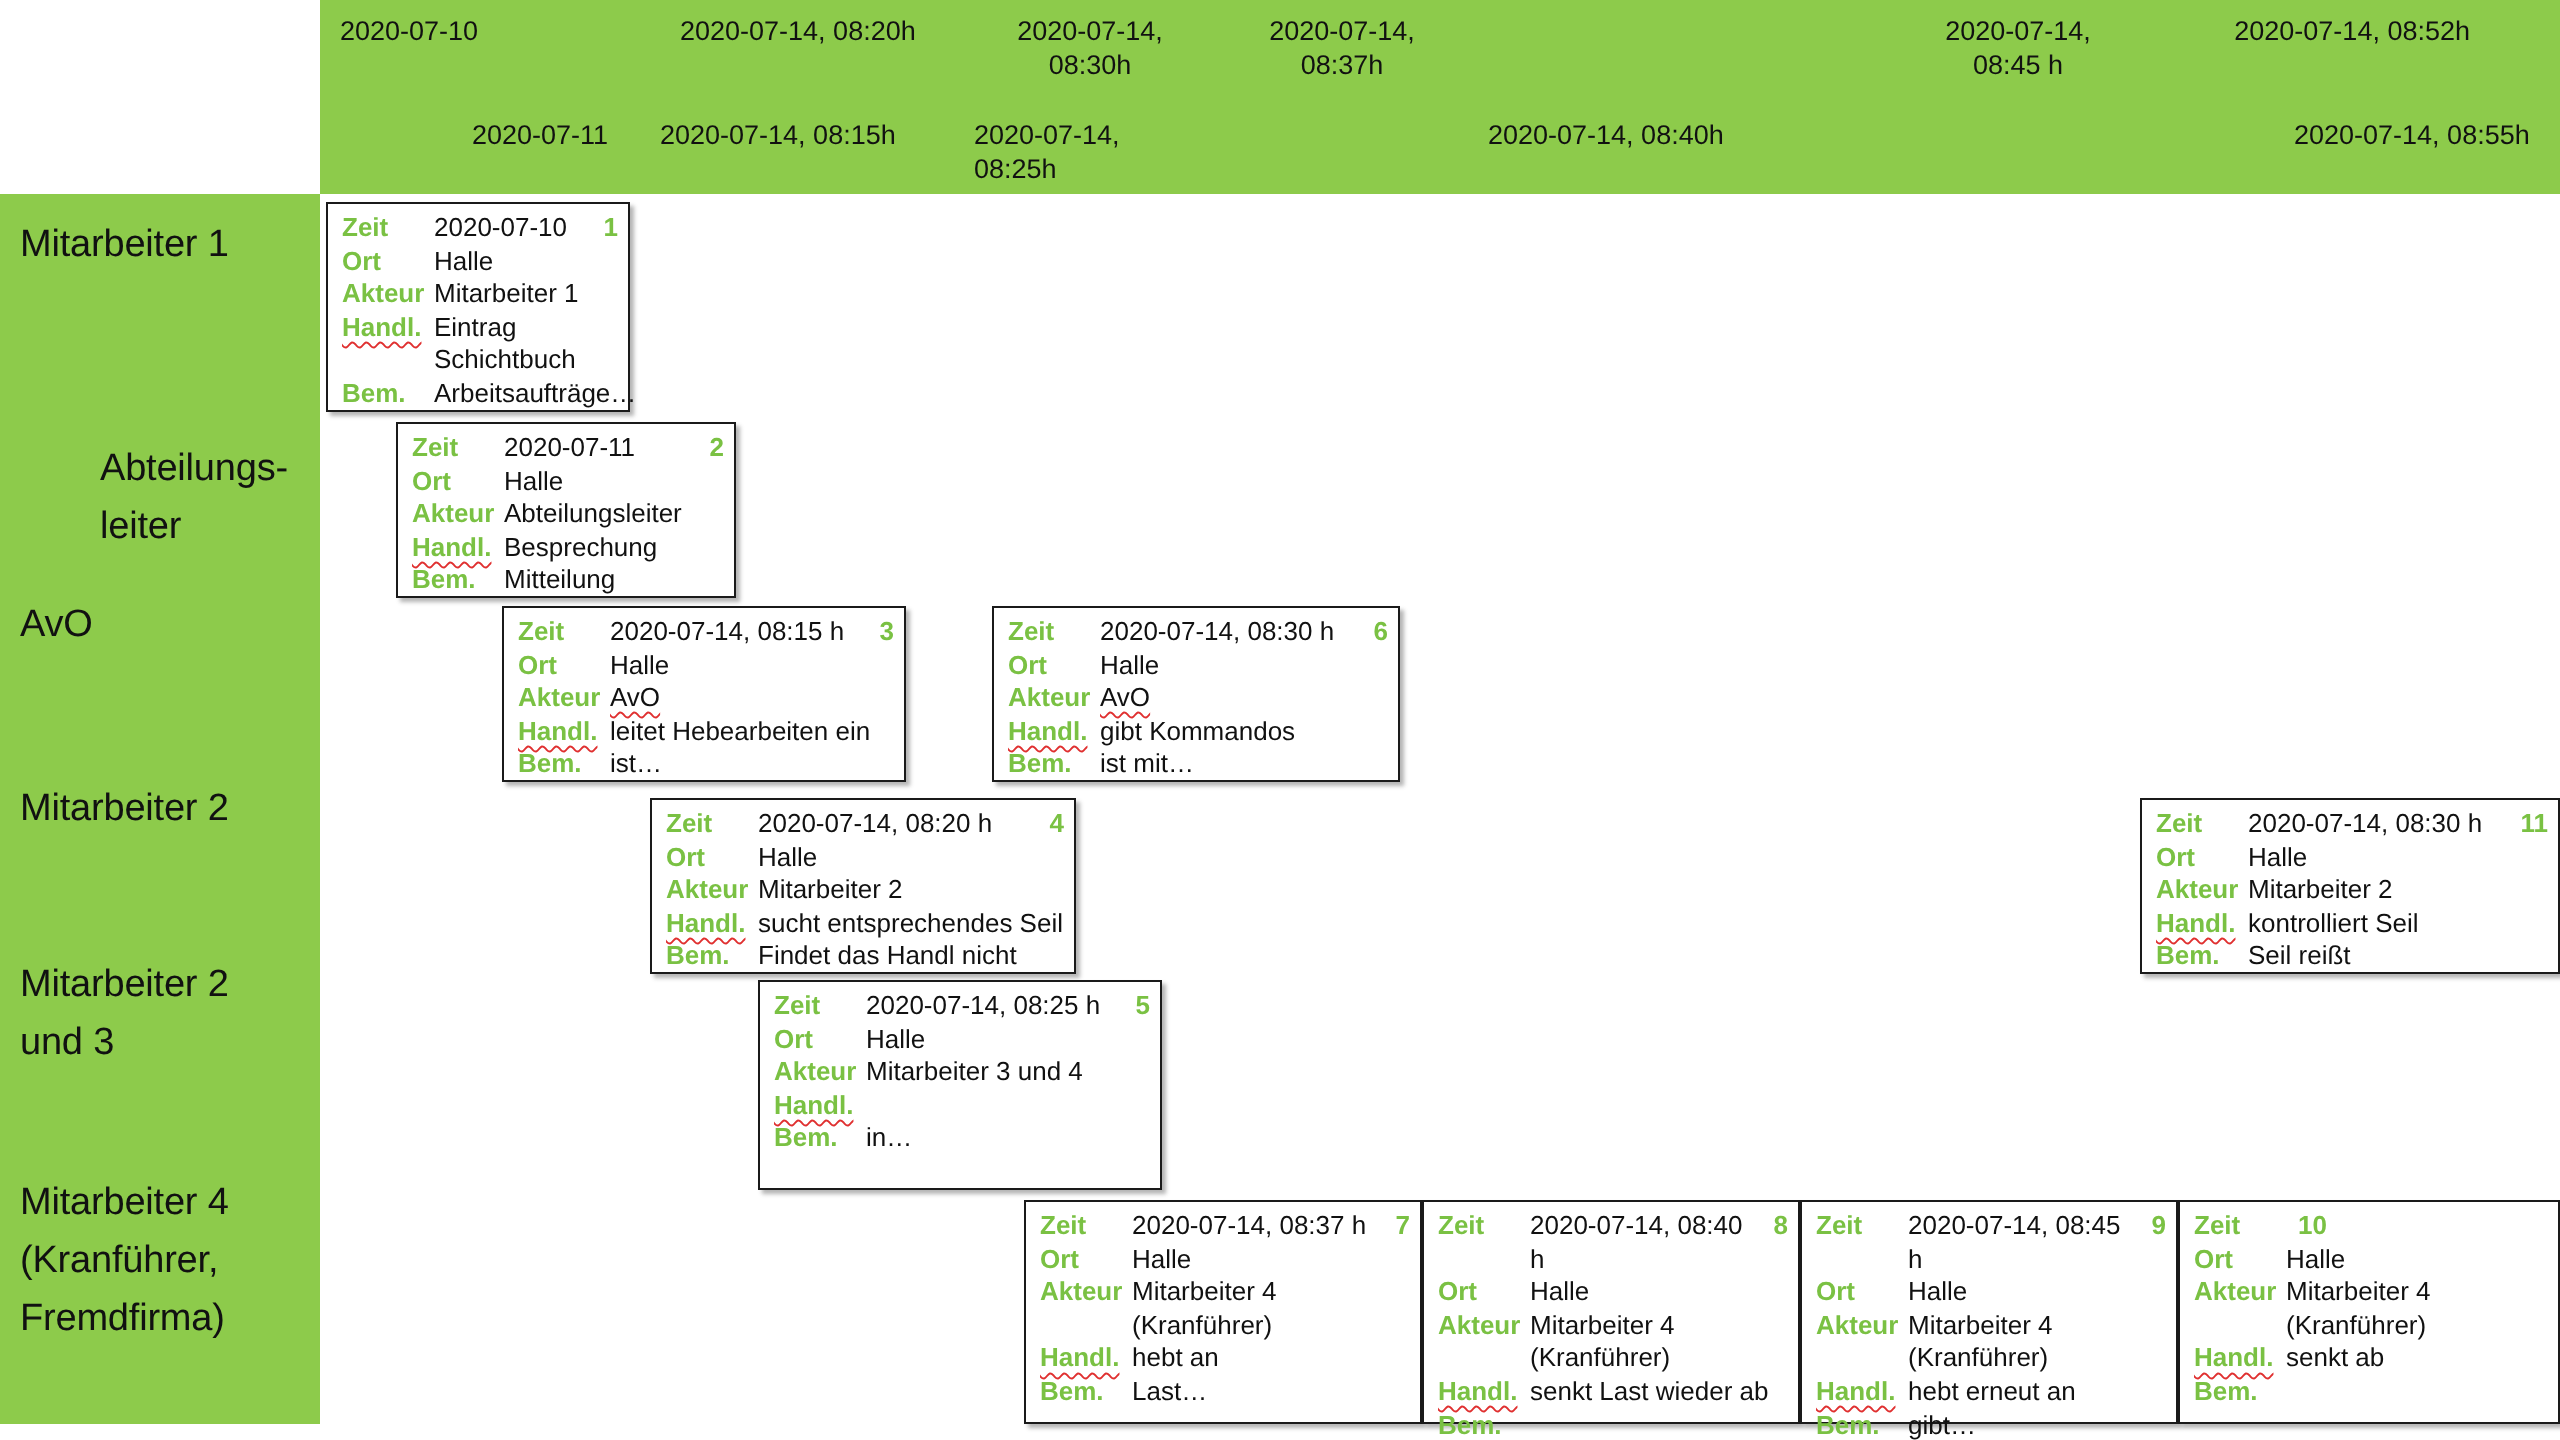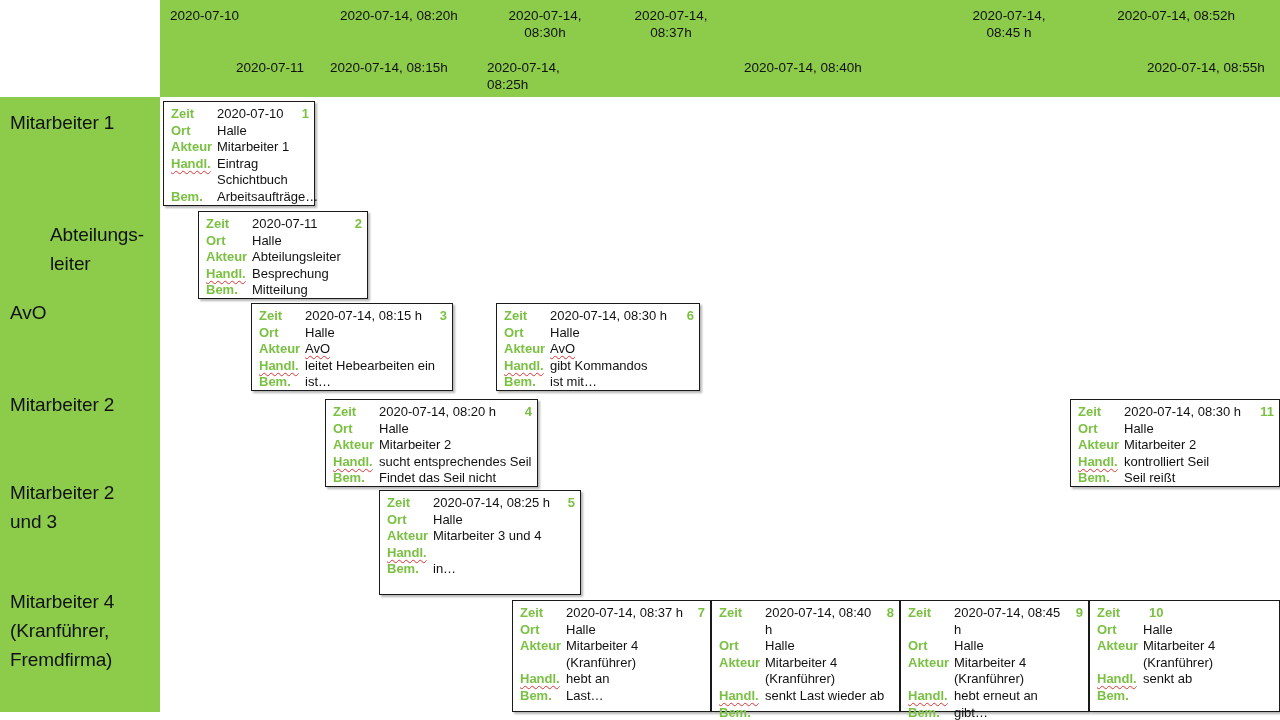--- a/index.html
+++ b/index.html
@@ -257,21 +257,21 @@
         <div class="row">
           <span class="k" style="width: 46px;">Akteur</span>
           <span class="v">Mitarbeiter 2</span>
         </div>
         <div class="row">
           <span class="k spell" style="width: 46px;">Handl.</span>
           <span class="v">sucht entsprechendes Seil</span>
         </div>
         <div class="row">
           <span class="k" style="width: 46px;">Bem.</span>
-          <span class="v">Findet das Seil nicht</span>
+          <span class="v">Findet das Handl nicht</span>
         </div>
       </div>
       <div class="card" style="left: 379px; top: 490px; width: 202px; height: 105px;">
         <div class="row">
           <span class="k" style="width: 46px;">Zeit</span>
           <span class="v">2020-07-14, 08:25 h</span>
           <span class="num">5</span>
         </div>
         <div class="row">
           <span class="k" style="width: 46px;">Ort</span>

